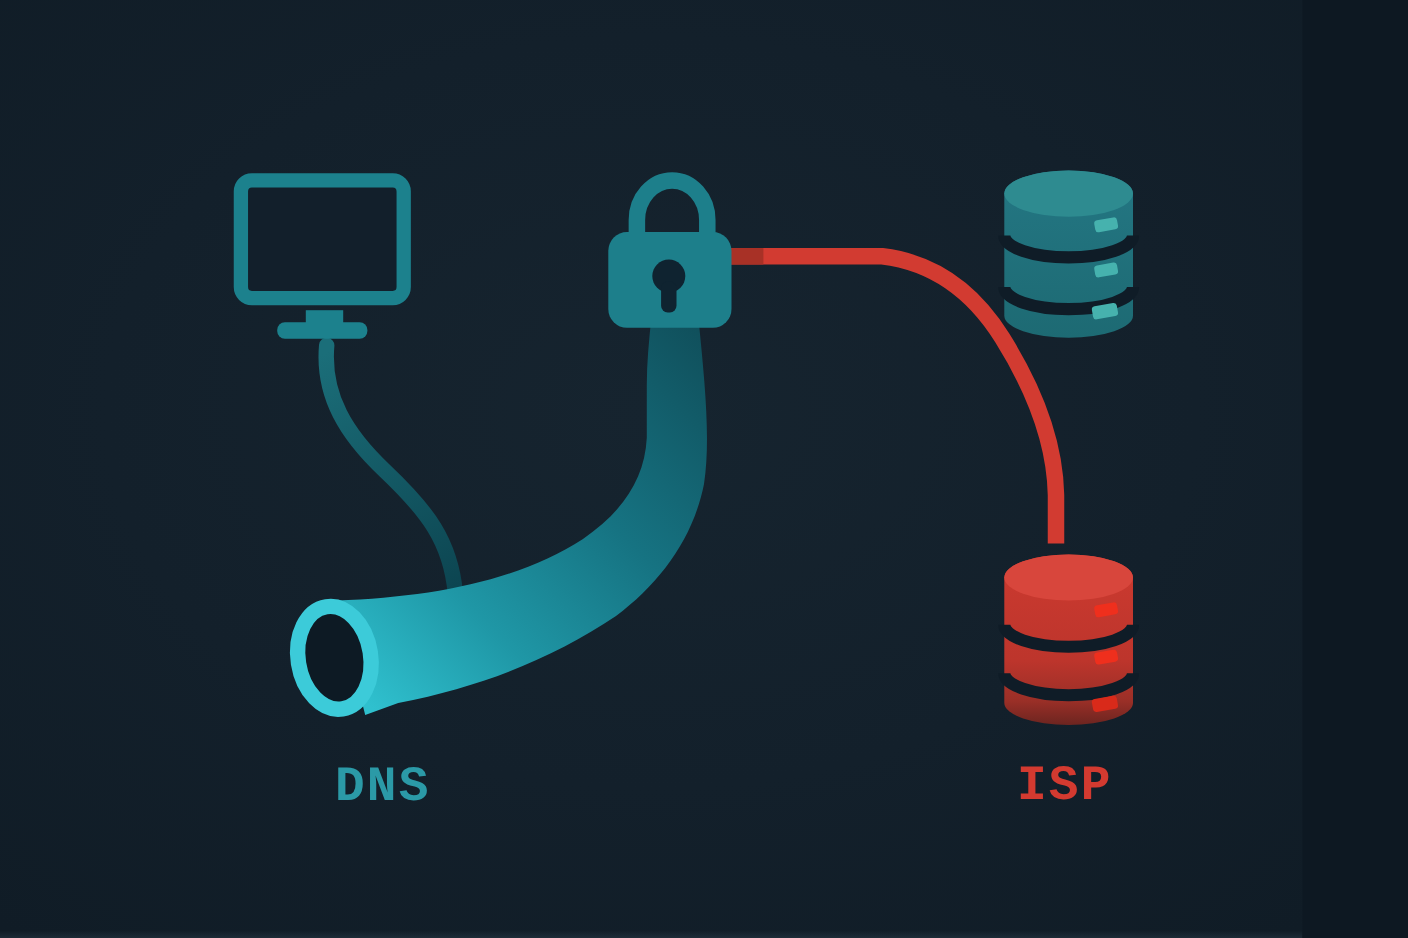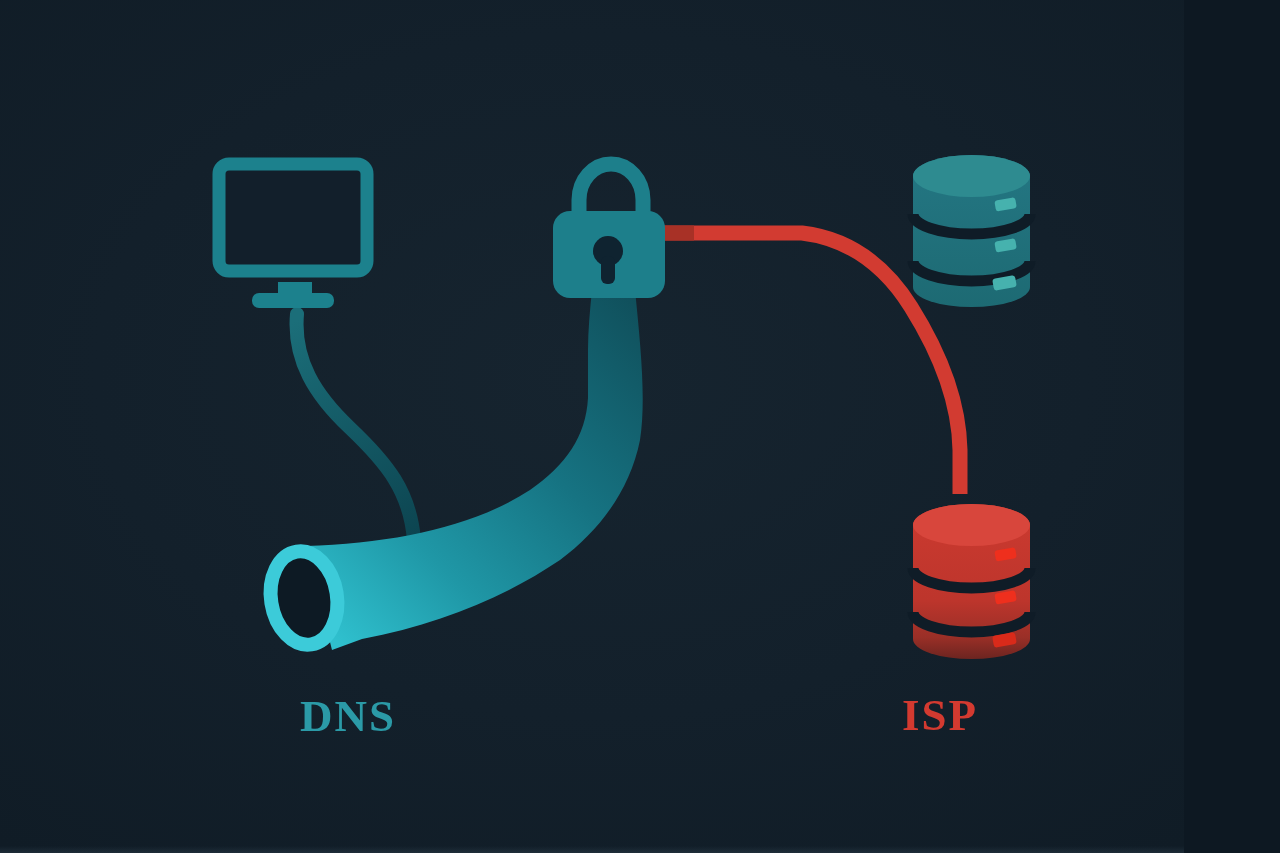--- a/index.html
+++ b/index.html
@@ -7,21 +7,21 @@
     padding: 0;
     background: #0d1822;
   }
   .stage {
     position: relative;
     width: 1184px;
     height: 853px;
     overflow: hidden;
     background:
       radial-gradient(ellipse 900px 620px at 50% 44%, #16242f 0%, #13202b 55%, #101c26 100%);
-    font-family: Liberation Serif, serif;
+    font-family: Liberation Mono, monospace;
   }
   .stage svg {
     position: absolute;
     left: 0;
     top: 0;
     display: block;
   }
   .label {
     position: absolute;
     font-weight: bold;
@@ -30,21 +30,21 @@
     text-align: center;
     user-select: none;
   }
   .label-dns {
     left: 288px;
     top: 690px;
     width: 120px;
     color: #2b9aa7;
   }
   .label-isp {
-    left: 880px;
+    left: 908px;
     top: 689px;
     width: 120px;
     color: #d33a30;
   }
   .bottom-edge-strip {
     position: absolute;
     left: 0;
     bottom: 0;
     width: 100%;
     height: 7px;

